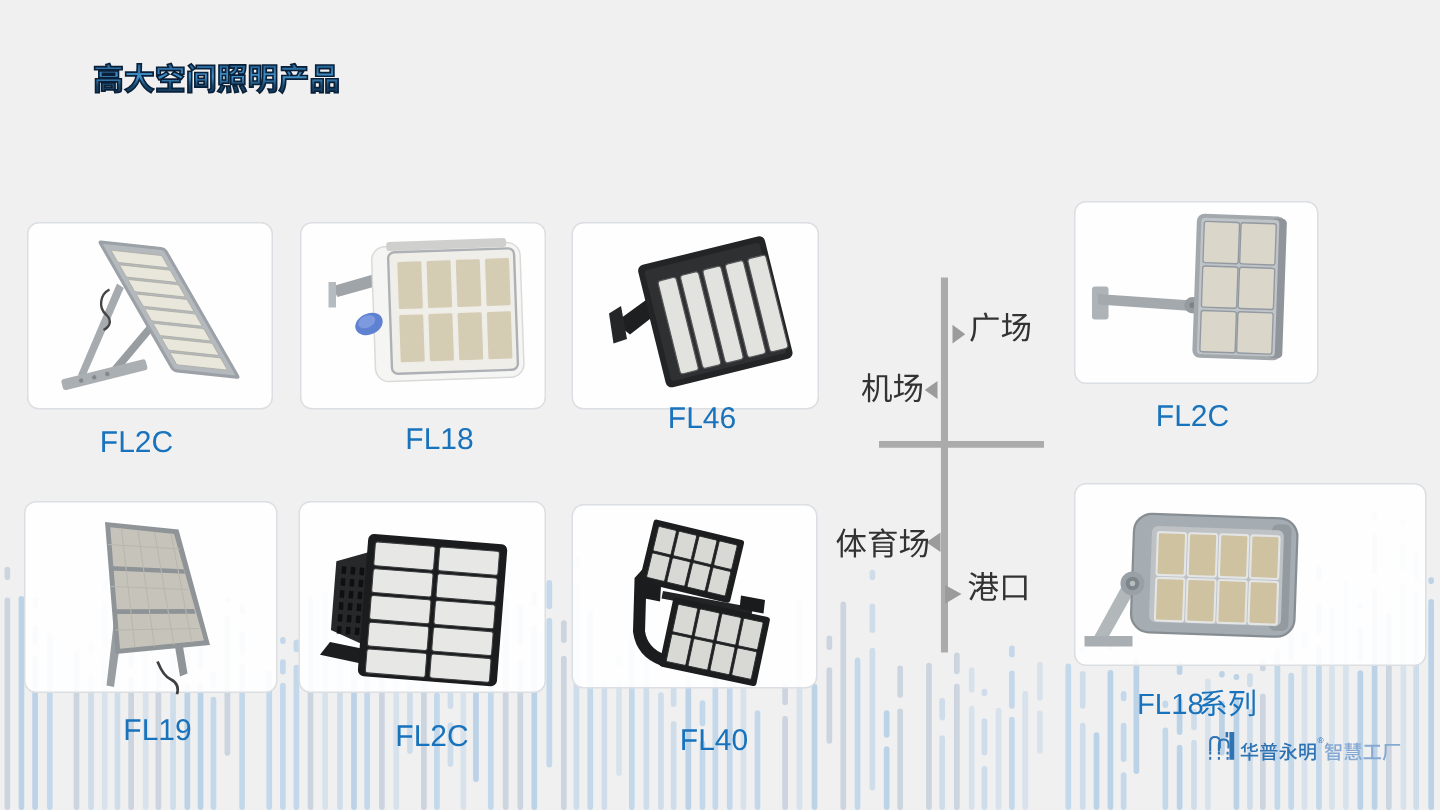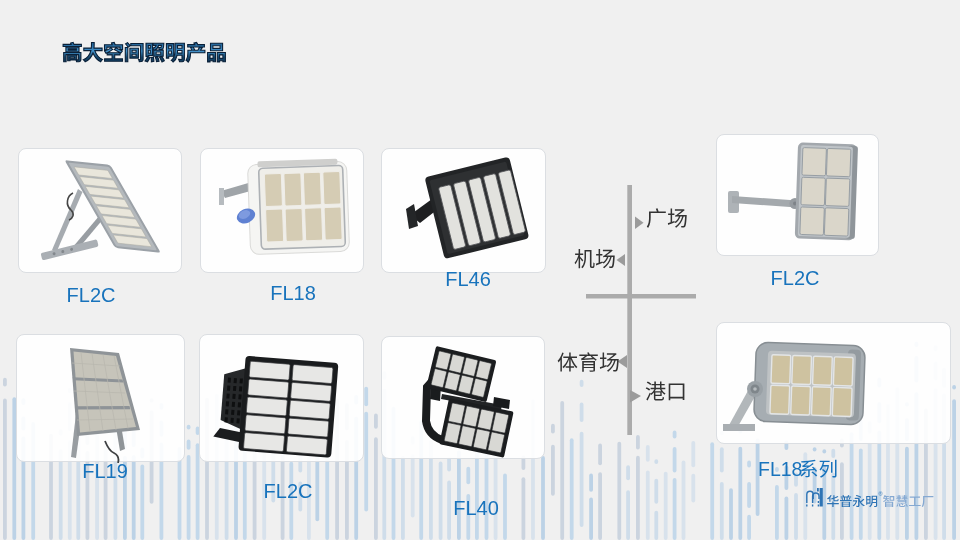--- a/index.html
+++ b/index.html
@@ -365,23 +365,23 @@
         </g>
 </g>
 <circle cx="38" cy="66" r="8" fill="#9AA1A6"></circle>
       <circle cx="38" cy="66" r="4.5" fill="#7F868B"></circle>
       <circle cx="38" cy="66" r="1.8" fill="#B7BCBF"></circle>
 </svg></div>
 <div class="lbl" style="left:31px;top:284px">FL2C</div>
 <div class="lbl" style="left:233px;top:282px">FL18</div>
 <div class="lbl" style="left:408px;top:268px">FL46</div>
 <div class="lbl" style="left:735px;top:267px">FL2C</div>
-<div class="lbl" style="left:45px;top:460px">FL19</div>
+<div class="lbl" style="left:45px;top:476px">FL19</div>
 <div class="lbl" style="left:228px;top:480px">FL2C</div>
-<div class="lbl" style="left:416px;top:497px">FL40</div>
+<div class="lbl" style="left:416px;top:483px">FL40</div>
 <svg width="200" height="34" viewBox="0 0 200 34" style="position:absolute;left:61px;top:34px">
 <defs>
       <linearGradient id="tg" x1="0" y1="0" x2="0" y2="1">
 <stop offset="0" stop-color="#1D5C8F"></stop>
 <stop offset="0.45" stop-color="#4493CC"></stop>
         <stop offset="0.75" stop-color="#17496F"></stop>
         <stop offset="1" stop-color="#123A5C"></stop>
 </linearGradient>
     </defs>
 <path transform="translate(1,26)" d="M6.3 -11.1H14.4V-9.9H6.3ZM3.9 -12.7V-8.3H17.0V-12.7ZM8.6 -17.0 9.1 -15.6H1.1V-13.5H19.4V-15.6H12.0L11.1 -17.7ZM5.7 -4.7V0.8H8.0V-0.1H13.9C14.2 0.4 14.5 1.2 14.6 1.7C16.0 1.7 17.1 1.7 17.9 1.4C18.7 1.1 18.9 0.7 18.9 -0.4V-7.5H1.7V1.8H4.1V-5.4H16.4V-0.4C16.4 -0.2 16.3 -0.1 16.0 -0.1H14.7V-4.7ZM8.0 -3.0H12.5V-1.8H8.0Z M29.5 -17.5C29.5 -15.8 29.5 -13.9 29.3 -11.9H21.8V-9.4H28.9C28.1 -5.8 26.1 -2.4 21.4 -0.3C22.1 0.2 22.8 1.1 23.2 1.8C27.6 -0.3 29.8 -3.5 31.0 -7.0C32.6 -3.0 35.0 0.0 38.7 1.8C39.1 1.1 39.9 -0.0 40.5 -0.6C36.7 -2.1 34.2 -5.4 32.8 -9.4H40.1V-11.9H32.0C32.2 -13.9 32.2 -15.8 32.2 -17.5Z M52.3 -10.5C54.4 -9.5 57.3 -7.9 58.8 -7.0L60.4 -9.0C58.9 -9.9 55.8 -11.3 53.9 -12.2ZM49.0 -12.1C47.2 -10.8 44.9 -9.7 42.6 -9.0L44.0 -6.7L45.2 -7.2V-5.1H50.1V-1.1H42.6V1.2H60.5V-1.1H52.7V-5.1H58.0V-7.3H45.4C47.3 -8.2 49.2 -9.4 50.7 -10.6ZM49.5 -17.0C49.7 -16.4 50.0 -15.8 50.2 -15.2H42.5V-10.1H44.9V-12.9H58.0V-10.5H60.6V-15.2H53.2C52.9 -15.9 52.5 -16.9 52.1 -17.7Z M63.3 -12.5V1.8H65.8V-12.5ZM63.6 -16.2C64.5 -15.2 65.5 -13.8 66.0 -12.9L68.1 -14.3C67.6 -15.2 66.5 -16.5 65.5 -17.4ZM70.1 -5.8H74.1V-3.8H70.1ZM70.1 -9.7H74.1V-7.8H70.1ZM67.9 -11.7V-1.9H76.4V-11.7ZM68.8 -16.5V-14.2H78.6V-0.8C78.6 -0.6 78.5 -0.5 78.2 -0.5C78.0 -0.5 77.2 -0.5 76.6 -0.5C76.9 0.1 77.2 1.1 77.3 1.7C78.6 1.7 79.5 1.7 80.2 1.3C80.9 0.9 81.1 0.3 81.1 -0.8V-16.5Z M94.1 -8.0H98.8V-5.8H94.1ZM89.1 -2.6C89.3 -1.2 89.4 0.7 89.4 1.8L91.9 1.4C91.9 0.3 91.6 -1.5 91.4 -2.8ZM93.4 -2.6C93.9 -1.2 94.4 0.6 94.5 1.7L97.0 1.2C96.8 0.1 96.3 -1.7 95.7 -3.0ZM97.7 -2.6C98.5 -1.2 99.5 0.7 100.0 1.9L102.3 0.8C101.9 -0.3 100.8 -2.2 99.9 -3.5ZM85.6 -3.3C85.0 -1.8 83.9 -0.1 83.1 0.9L85.5 1.9C86.3 0.7 87.3 -1.1 88.0 -2.7ZM86.3 -14.5H88.3V-11.9H86.3ZM86.3 -6.7V-9.7H88.3V-6.7ZM91.2 -16.8V-14.6H94.1C93.8 -13.2 92.9 -12.3 90.6 -11.6V-16.7H84.0V-3.5H86.3V-4.5H90.6V-11.5C91.1 -11.0 91.6 -10.3 91.8 -9.8L91.8 -9.8V-3.8H101.2V-9.9H92.3C95.2 -10.9 96.1 -12.5 96.6 -14.6H99.4C99.3 -13.4 99.2 -12.9 99.0 -12.7C98.8 -12.5 98.7 -12.5 98.4 -12.5C98.1 -12.5 97.4 -12.5 96.6 -12.6C96.9 -12.0 97.1 -11.2 97.2 -10.6C98.1 -10.6 99.0 -10.6 99.5 -10.7C100.1 -10.7 100.6 -10.9 101.0 -11.3C101.5 -11.8 101.7 -13.1 101.8 -15.9C101.8 -16.2 101.8 -16.8 101.8 -16.8Z M109.4 -9.0V-6.0H106.7V-9.0ZM109.4 -11.2H106.7V-14.1H109.4ZM104.4 -16.4V-1.9H106.7V-3.7H111.7V-16.4ZM120.0 -14.4V-11.8H115.5V-14.4ZM113.1 -16.7V-9.2C113.1 -6.1 112.8 -2.2 109.3 0.4C109.8 0.7 110.8 1.5 111.1 2.0C113.5 0.3 114.6 -2.2 115.1 -4.7H120.0V-1.0C120.0 -0.7 119.8 -0.5 119.4 -0.5C119.1 -0.5 117.8 -0.5 116.7 -0.6C117.1 0.1 117.5 1.2 117.6 1.8C119.3 1.8 120.5 1.8 121.3 1.4C122.1 1.0 122.4 0.3 122.4 -1.0V-16.7ZM120.0 -9.5V-6.9H115.4C115.5 -7.7 115.5 -8.5 115.5 -9.2V-9.5Z M131.9 -17.0C132.2 -16.5 132.6 -15.9 132.8 -15.4H125.7V-13.0H130.4L128.7 -12.3C129.2 -11.5 129.8 -10.5 130.1 -9.7H125.9V-6.9C125.9 -4.8 125.7 -1.8 124.1 0.3C124.7 0.6 125.8 1.6 126.2 2.1C128.1 -0.4 128.5 -4.2 128.5 -6.8V-7.3H142.9V-9.7H138.5L140.2 -12.1L137.4 -13.0C137.1 -12.0 136.5 -10.7 135.9 -9.7H131.2L132.6 -10.4C132.3 -11.1 131.6 -12.2 131.0 -13.0H142.4V-15.4H135.8C135.5 -16.0 135.0 -16.9 134.5 -17.6Z M150.9 -14.3H158.1V-11.6H150.9ZM148.5 -16.7V-9.2H160.6V-16.7ZM145.6 -7.5V1.9H148.0V0.8H151.1V1.7H153.5V-7.5ZM148.0 -1.6V-5.1H151.1V-1.6ZM155.3 -7.5V1.9H157.6V0.8H160.9V1.8H163.4V-7.5ZM157.6 -1.6V-5.1H160.9V-1.6Z" fill="url(#tg)" stroke="#0A2038" stroke-width="1.1"></path>

